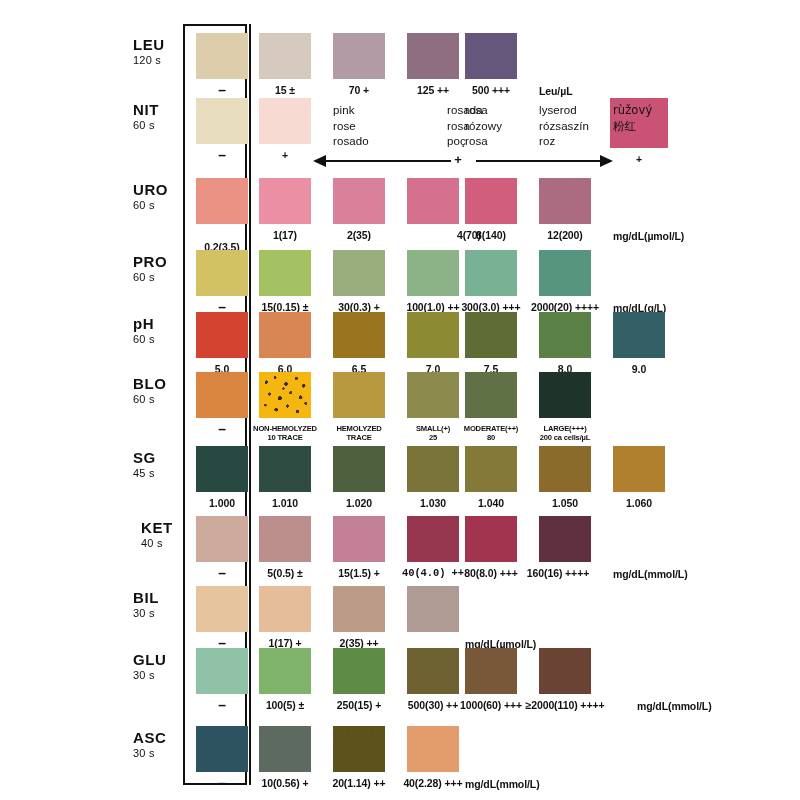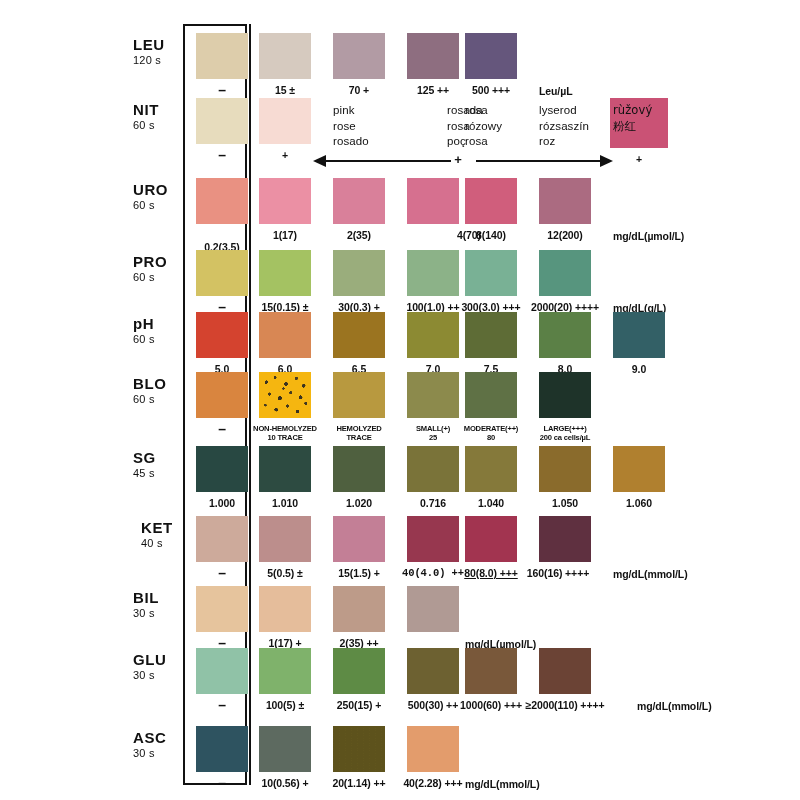--- a/index.html
+++ b/index.html
@@ -297,41 +297,41 @@
       <span class="abbr">SG</span>
       <span class="time">45 s</span>
     </div>
     <div class="swatch" style="left: 196px; top: 446px; width: 52px; height: 46px; background: rgb(40, 72, 66);"></div>
     <div class="caption" style="left: 174px; top: 498px; width: 96px;">1.000</div>
     <div class="swatch" style="left: 259px; top: 446px; width: 52px; height: 46px; background: rgb(45, 75, 65);"></div>
     <div class="caption" style="left: 237px; top: 498px; width: 96px;">1.010</div>
     <div class="swatch" style="left: 333px; top: 446px; width: 52px; height: 46px; background: rgb(79, 96, 63);"></div>
     <div class="caption" style="left: 311px; top: 498px; width: 96px;">1.020</div>
     <div class="swatch" style="left: 407px; top: 446px; width: 52px; height: 46px; background: rgb(122, 115, 57);"></div>
-    <div class="caption" style="left: 385px; top: 498px; width: 96px;">0.716</div>
+    <div class="caption" style="left: 385px; top: 498px; width: 96px;">1.030</div>
     <div class="swatch" style="left: 465px; top: 446px; width: 52px; height: 46px; background: rgb(133, 121, 58);"></div>
     <div class="caption" style="left: 443px; top: 498px; width: 96px;">1.040</div>
     <div class="swatch" style="left: 539px; top: 446px; width: 52px; height: 46px; background: rgb(138, 107, 44);"></div>
     <div class="caption" style="left: 517px; top: 498px; width: 96px;">1.050</div>
     <div class="swatch" style="left: 613px; top: 446px; width: 52px; height: 46px; background: rgb(176, 128, 47);"></div>
     <div class="caption" style="left: 591px; top: 498px; width: 96px;">1.060</div>
     <div class="row-label" style="left: 141px; top: 520px; width: 60px;">
       <span class="abbr">KET</span>
       <span class="time">40 s</span>
     </div>
     <div class="swatch" style="left: 196px; top: 516px; width: 52px; height: 46px; background: rgb(205, 170, 155);"></div>
     <div class="caption dash" style="left: 174px; top: 568px; width: 96px;">–</div>
     <div class="swatch" style="left: 259px; top: 516px; width: 52px; height: 46px; background: rgb(188, 142, 140);"></div>
     <div class="caption" style="left: 237px; top: 568px; width: 96px;">5(0.5) ±</div>
     <div class="swatch" style="left: 333px; top: 516px; width: 52px; height: 46px; background: rgb(195, 127, 150);"></div>
     <div class="caption" style="left: 311px; top: 568px; width: 96px;">15(1.5) +</div>
     <div class="swatch" style="left: 407px; top: 516px; width: 52px; height: 46px; background: rgb(151, 55, 79);"></div>
     <div class="caption" style="left: 385px; top: 568px; width: 96px; font-family: Liberation Mono, monospace;">40(4.0) ++</div>
     <div class="swatch" style="left: 465px; top: 516px; width: 52px; height: 46px; background: rgb(162, 52, 80);"></div>
-    <div class="caption" style="left: 443px; top: 568px; width: 96px; text-decoration: underline;">80(8.0) +++</div>
+    <div class="caption" style="left: 443px; top: 568px; width: 96px;">80(8.0) +++</div>
     <div class="swatch" style="left: 539px; top: 516px; width: 52px; height: 46px; background: rgb(95, 48, 64);"></div>
     <div class="caption" style="left: 510px; top: 568px; width: 96px;">160(16) ++++</div>
     <div class="unit" style="left: 613px; top: 568px;">mg/dL(mmol/L)</div>
     <div class="row-label" style="left: 133px; top: 590px; width: 60px;">
       <span class="abbr">BIL</span>
       <span class="time">30 s</span>
     </div>
     <div class="swatch" style="left: 196px; top: 586px; width: 52px; height: 46px; background: rgb(230, 196, 157);"></div>
     <div class="caption dash" style="left: 174px; top: 638px; width: 96px;">–</div>
     <div class="swatch" style="left: 259px; top: 586px; width: 52px; height: 46px; background: rgb(229, 189, 155);"></div>

